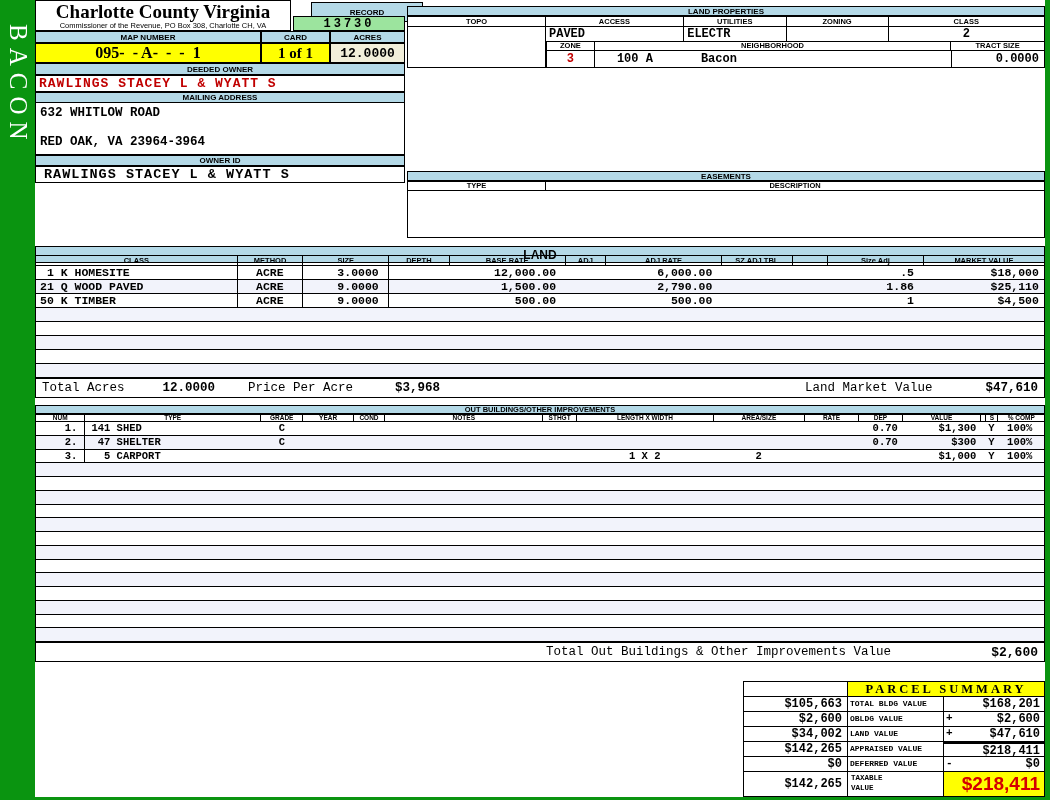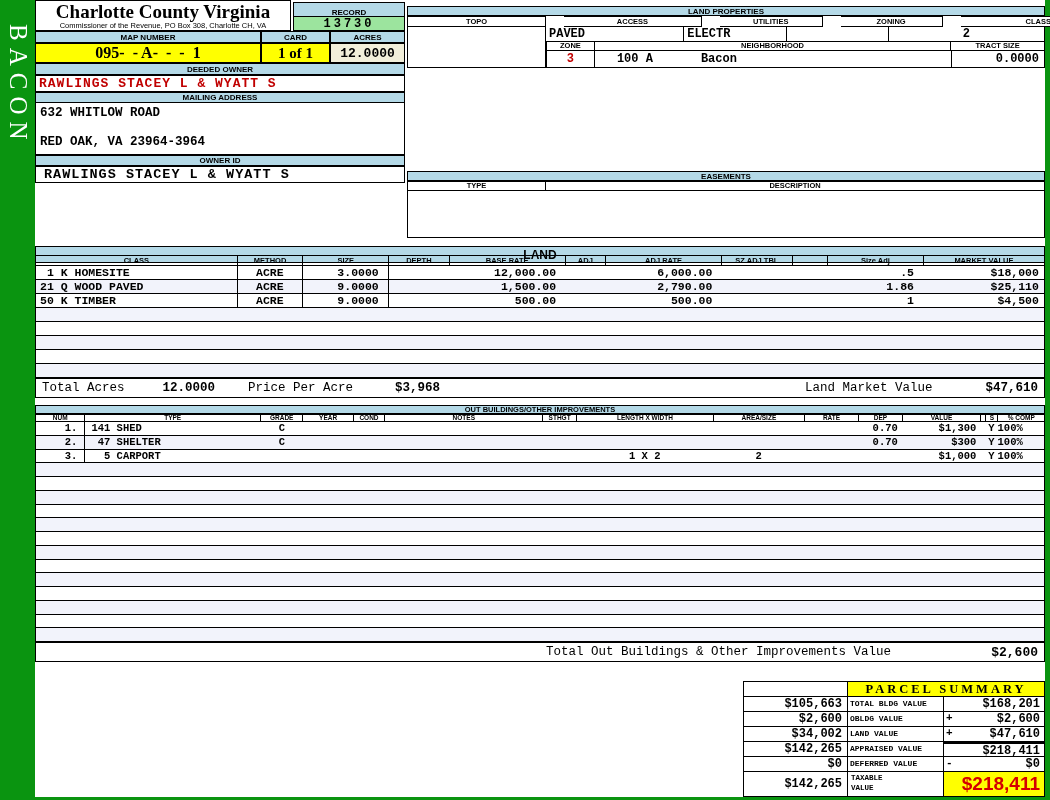--- a/index.html
+++ b/index.html
@@ -26,21 +26,21 @@
     font: bold 8px "Liberation Sans", sans-serif;
     text-align: center; overflow: hidden; white-space: nowrap;
     display: flex; align-items: center; justify-content: center;
   }
 
   
   .title-box { left: 0; top: 0; width: 256px; height: 31px; border: 1px solid #000; background: #fff; text-align: center; }
   .county-title { font: bold 19px "Liberation Serif", serif; line-height: 20px; margin-top: 1px; }
   .county-sub { font: 7.5px "Liberation Sans", sans-serif; line-height: 8px; }
 
-  .record-hdr { left: 258px; top: 2px; width: 112px; height: 20px; }
+  .record-hdr { left: 276px; top: 2px; width: 112px; height: 20px; }
   .record-val { left: 258px; top: 16px; width: 112px; height: 15px; background: #9ce49e; border: 1px solid #000;
     font: bold 12px "Liberation Mono", monospace; letter-spacing: 3px;
     display: flex; align-items: center; justify-content: center; }
 
   .map-hdr   { left: 0;   top: 31px; width: 226px; height: 12px; }
   .card-hdr  { left: 226px; top: 31px; width: 69px; height: 12px; }
   .acres-hdr { left: 295px; top: 31px; width: 75px; height: 12px; }
 
   .val { border: 1px solid #000; display: flex; align-items: center; justify-content: center; overflow: hidden; }
   .map-val  { left: 0; top: 43px; width: 226px; height: 20px; background: #ffff00;
@@ -58,21 +58,21 @@
                  font: bold 12.5px "Liberation Mono", monospace; }
   .addr1 { position: absolute; left: 4px; top: 3px; }
   .addr2 { position: absolute; left: 4px; top: 32px; }
   .ownerid-bar { left: 0; top: 155px; width: 370px; height: 11px; }
   .ownerid-val { left: 0; top: 166px; width: 370px; height: 17px; border: 1px solid #000;
                  font: bold 13.5px "Liberation Mono", monospace; display: flex; align-items: center; padding-left: 8px; letter-spacing: 1px; white-space: pre; }
 
   
   .lp-bar   { left: 372px; top: 6px;  width: 638px; height: 10px; }
   .lp-heads { left: 372px; top: 16px; width: 638px; height: 11px; display: grid;
-              grid-template-columns: 21.8% 21.6% 16.1% 16% 24.5%; gap: 18px; }
+              grid-template-columns: 21.8% 21.6% 16.1% 16% 24.5%; }
   .lp-heads .hc { border: 1px solid #000; border-left: none; background: #fff;
               font: bold 7.5px "Liberation Sans", sans-serif; text-align: center; line-height: 9px; }
   .lp-heads .hc:first-child { border-left: 1px solid #000; }
   .topo-box { left: 372px; top: 27px; width: 139px; height: 41px; border: 1px solid #000; border-top: none; background: #fff; }
   .lp-vals  { left: 511px; top: 27px; width: 499px; height: 14px; display: grid;
               grid-template-columns: 27.7% 20.6% 20.4% 31.3%;
               font: bold 12px "Liberation Mono", monospace; }
   .lp-vals .vc { border-right: 1px solid #000; padding-left: 3px; line-height: 14px; overflow: hidden; }
   .lp-vals .vc.center { text-align: center; padding-left: 0; }
   .zone-heads { left: 511px; top: 41px; width: 499px; height: 10px; display: grid;
@@ -136,21 +136,21 @@
               font: bold 6.5px "Liberation Sans", sans-serif; text-align: center; line-height: 6px; overflow: hidden; }
   .ob-rows  { left: 0; top: 422px; width: 1010px; border-left: 1px solid #000; border-right: 1px solid #000; }
   .ob-row   { display: grid; grid-template-columns: var(--obcols); height: 13.75px;
               font: bold 10.5px "Liberation Mono", monospace; border-bottom: 1px solid #000; }
   .ob-row .cell { line-height: 12.5px; overflow: hidden; }
   .ob-row.filled .c0 { border-right: 1px solid #000; }
   .ob-row .c0 { text-align: right; padding-right: 7px; }
   .ob-row .c1 { white-space: pre; padding-left: 6px; }
   .ob-row .c2, .ob-row .c3, .ob-row .c4, .ob-row .c6, .ob-row .c7, .ob-row .c8, .ob-row .c13 { text-align: center; }
   .ob-row .c9, .ob-row .c10, .ob-row .c11 { text-align: right; padding-right: 4px; }
-  .ob-row .c14 { text-align: left; padding-right: 2px; }
+  .ob-row .c14 { text-align: center; padding-right: 2px; }
 
   .ob-total { left: 0; top: 642px; width: 1010px; height: 20px; border: 1px solid #000; background: #fff;
               display: flex; align-items: center; font: 12.5px "Liberation Mono", monospace; white-space: pre; }
   .obt-label { margin-left: 510px; }
   .obt-sp { flex: 1; }
   .obt-val { font-weight: bold; font-size: 13px; margin-right: 6px; }
 
   
   .psum { left: 708px; top: 681px; width: 302px; height: 116px; border: 1px solid #000; background: #fff;
           display: grid; grid-template-columns: 104px 96px 15px 85px;

